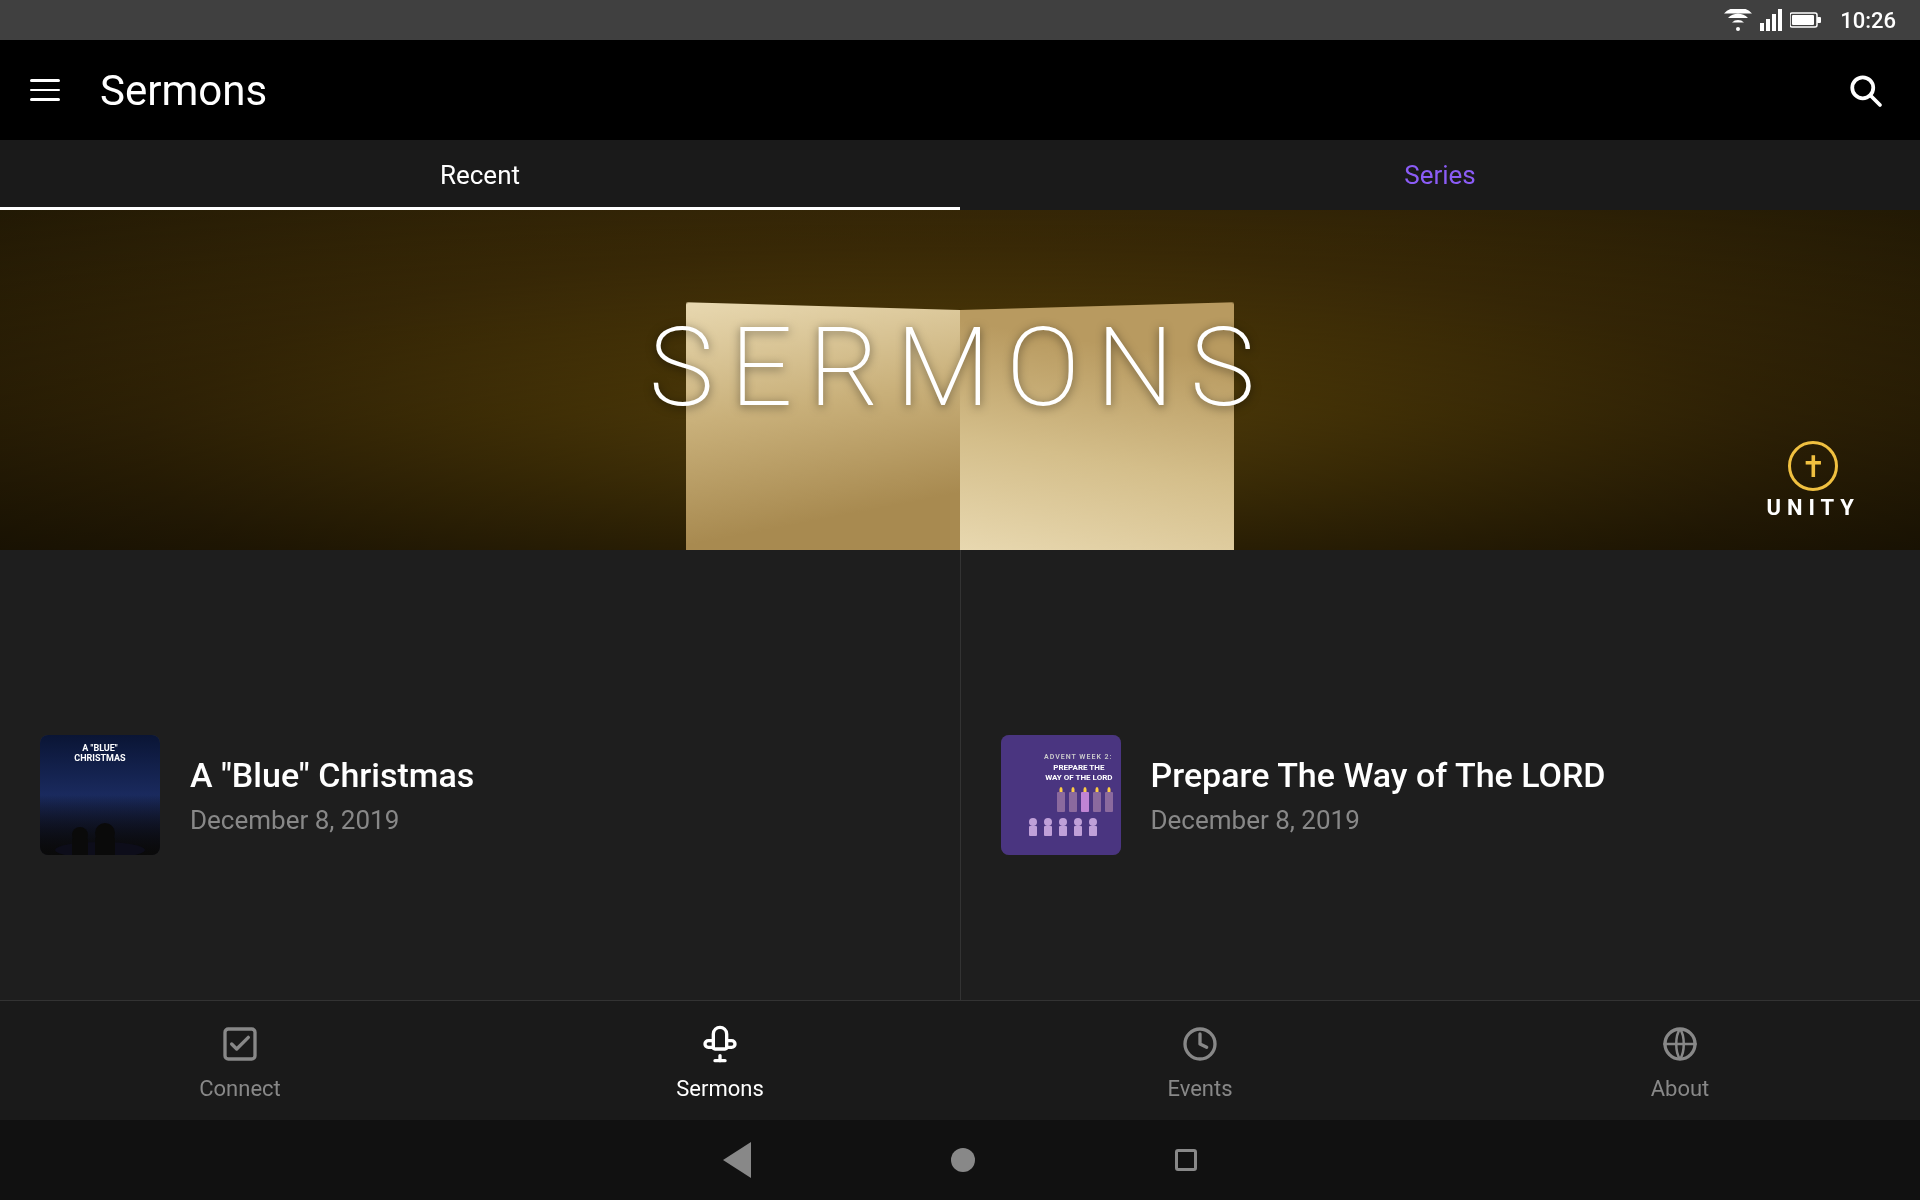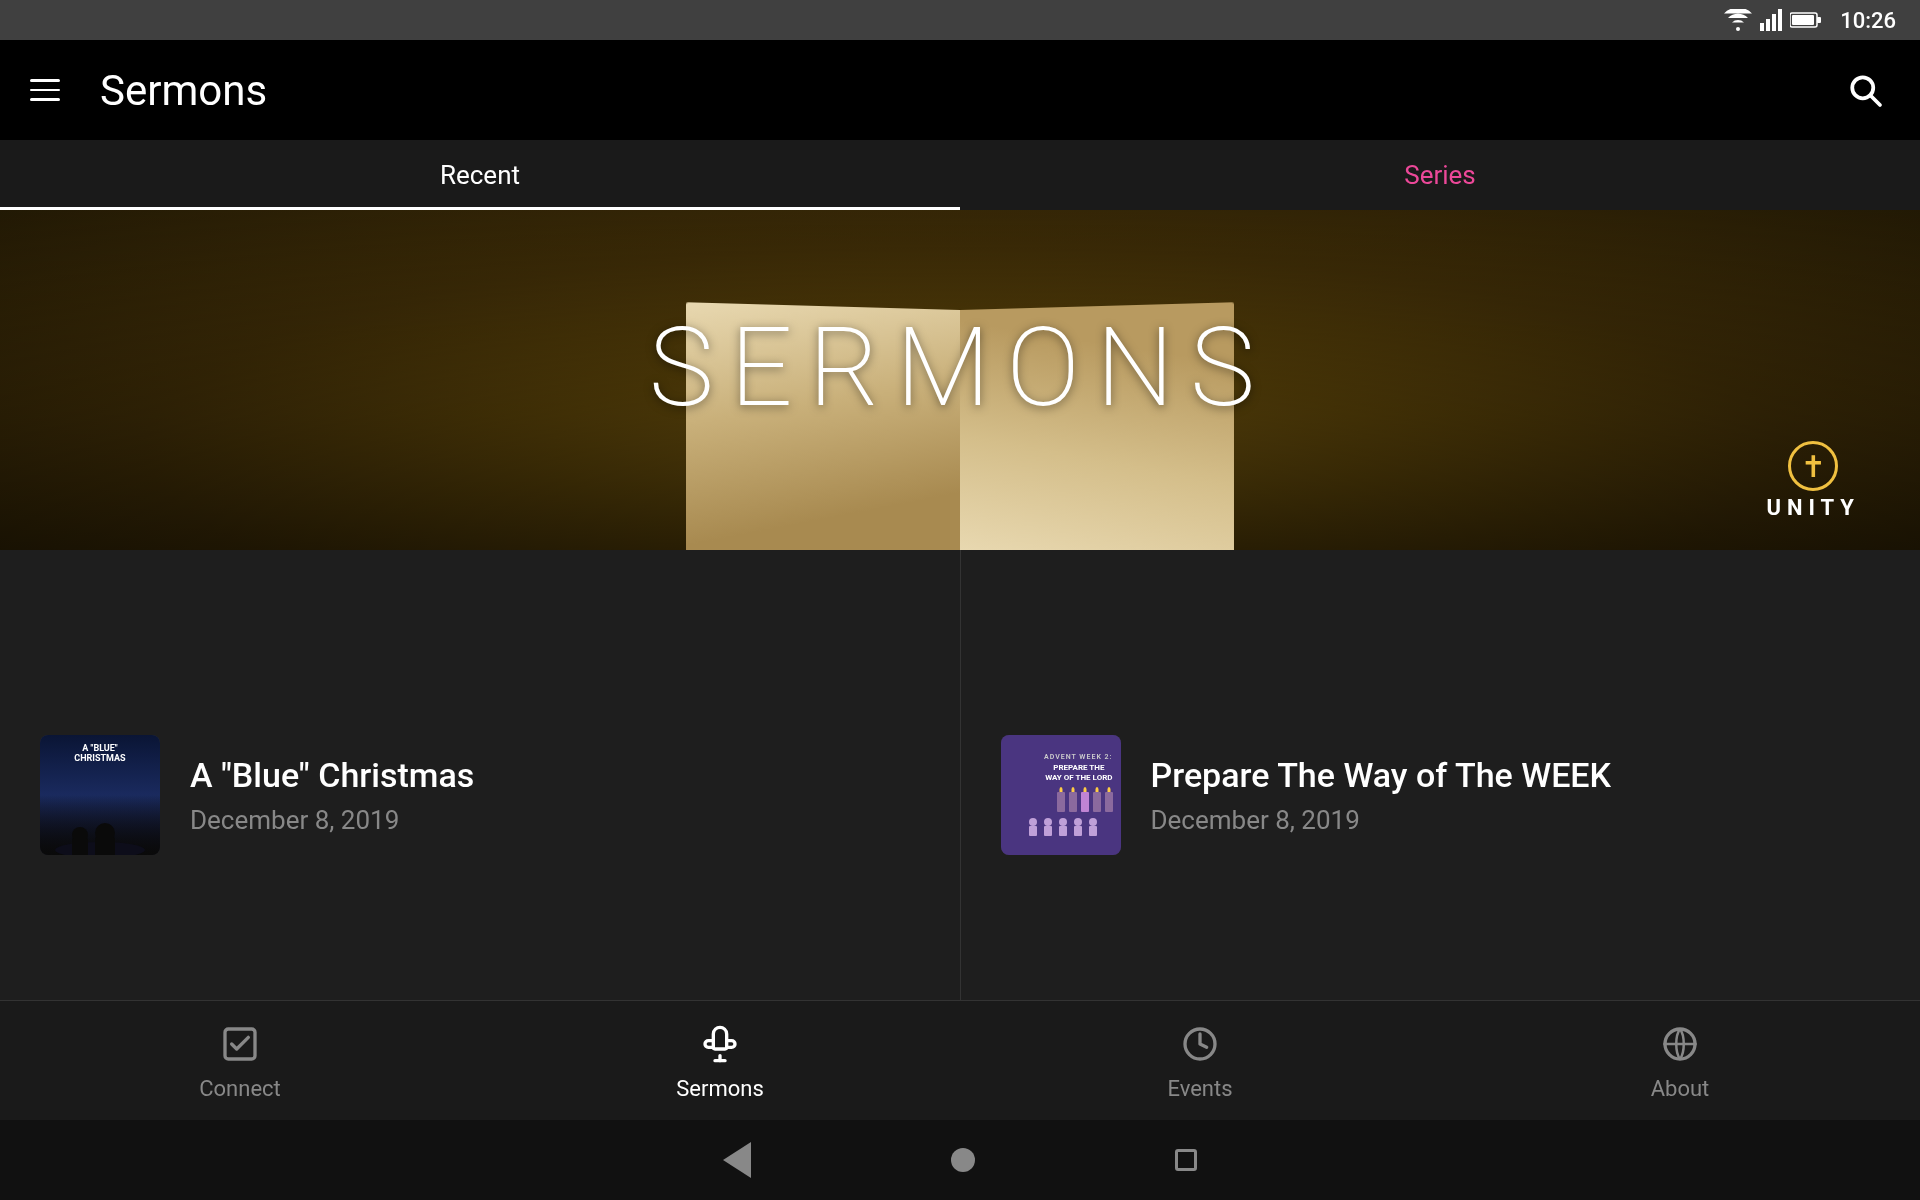--- a/index.html
+++ b/index.html
@@ -88,21 +88,21 @@
       z-index: 98;
     }
     .tab {
       flex: 1;
       height: 100%;
       display: flex;
       align-items: center;
       justify-content: center;
       font-size: 26px;
       font-weight: 400;
-      color: #ec4899;
+      color: #8b5cf6;
       cursor: pointer;
       position: relative;
     }
     .tab.active {
       color: #fff;
     }
     .tab.active::after {
       content: '';
       position: absolute;
       bottom: 0; left: 0; right: 0;
@@ -476,21 +476,21 @@
           <circle cx="50" cy="6" r="4" fill="#c0a0d8"></circle>
           <rect x="46" y="10" width="8" height="10" rx="1" fill="#c0a0d8"></rect>
           <circle cx="65" cy="6" r="4" fill="#c0a0d8"></circle>
           <rect x="61" y="10" width="8" height="10" rx="1" fill="#c0a0d8"></rect>
           <circle cx="80" cy="6" r="4" fill="#c0a0d8"></circle>
           <rect x="76" y="10" width="8" height="10" rx="1" fill="#c0a0d8"></rect>
         </svg>
       </div>
     </div>
     <div class="sermon-info">
-      <div class="sermon-title">Prepare The Way of The WEEK</div>
+      <div class="sermon-title">Prepare The Way of The LORD</div>
       <div class="sermon-date">December 8, 2019</div>
     </div>
   </div>
 </div>
 
 <div class="bottom-nav">
 
   <div class="nav-item">
     <div class="nav-icon">
       <svg viewBox="0 0 24 24">

